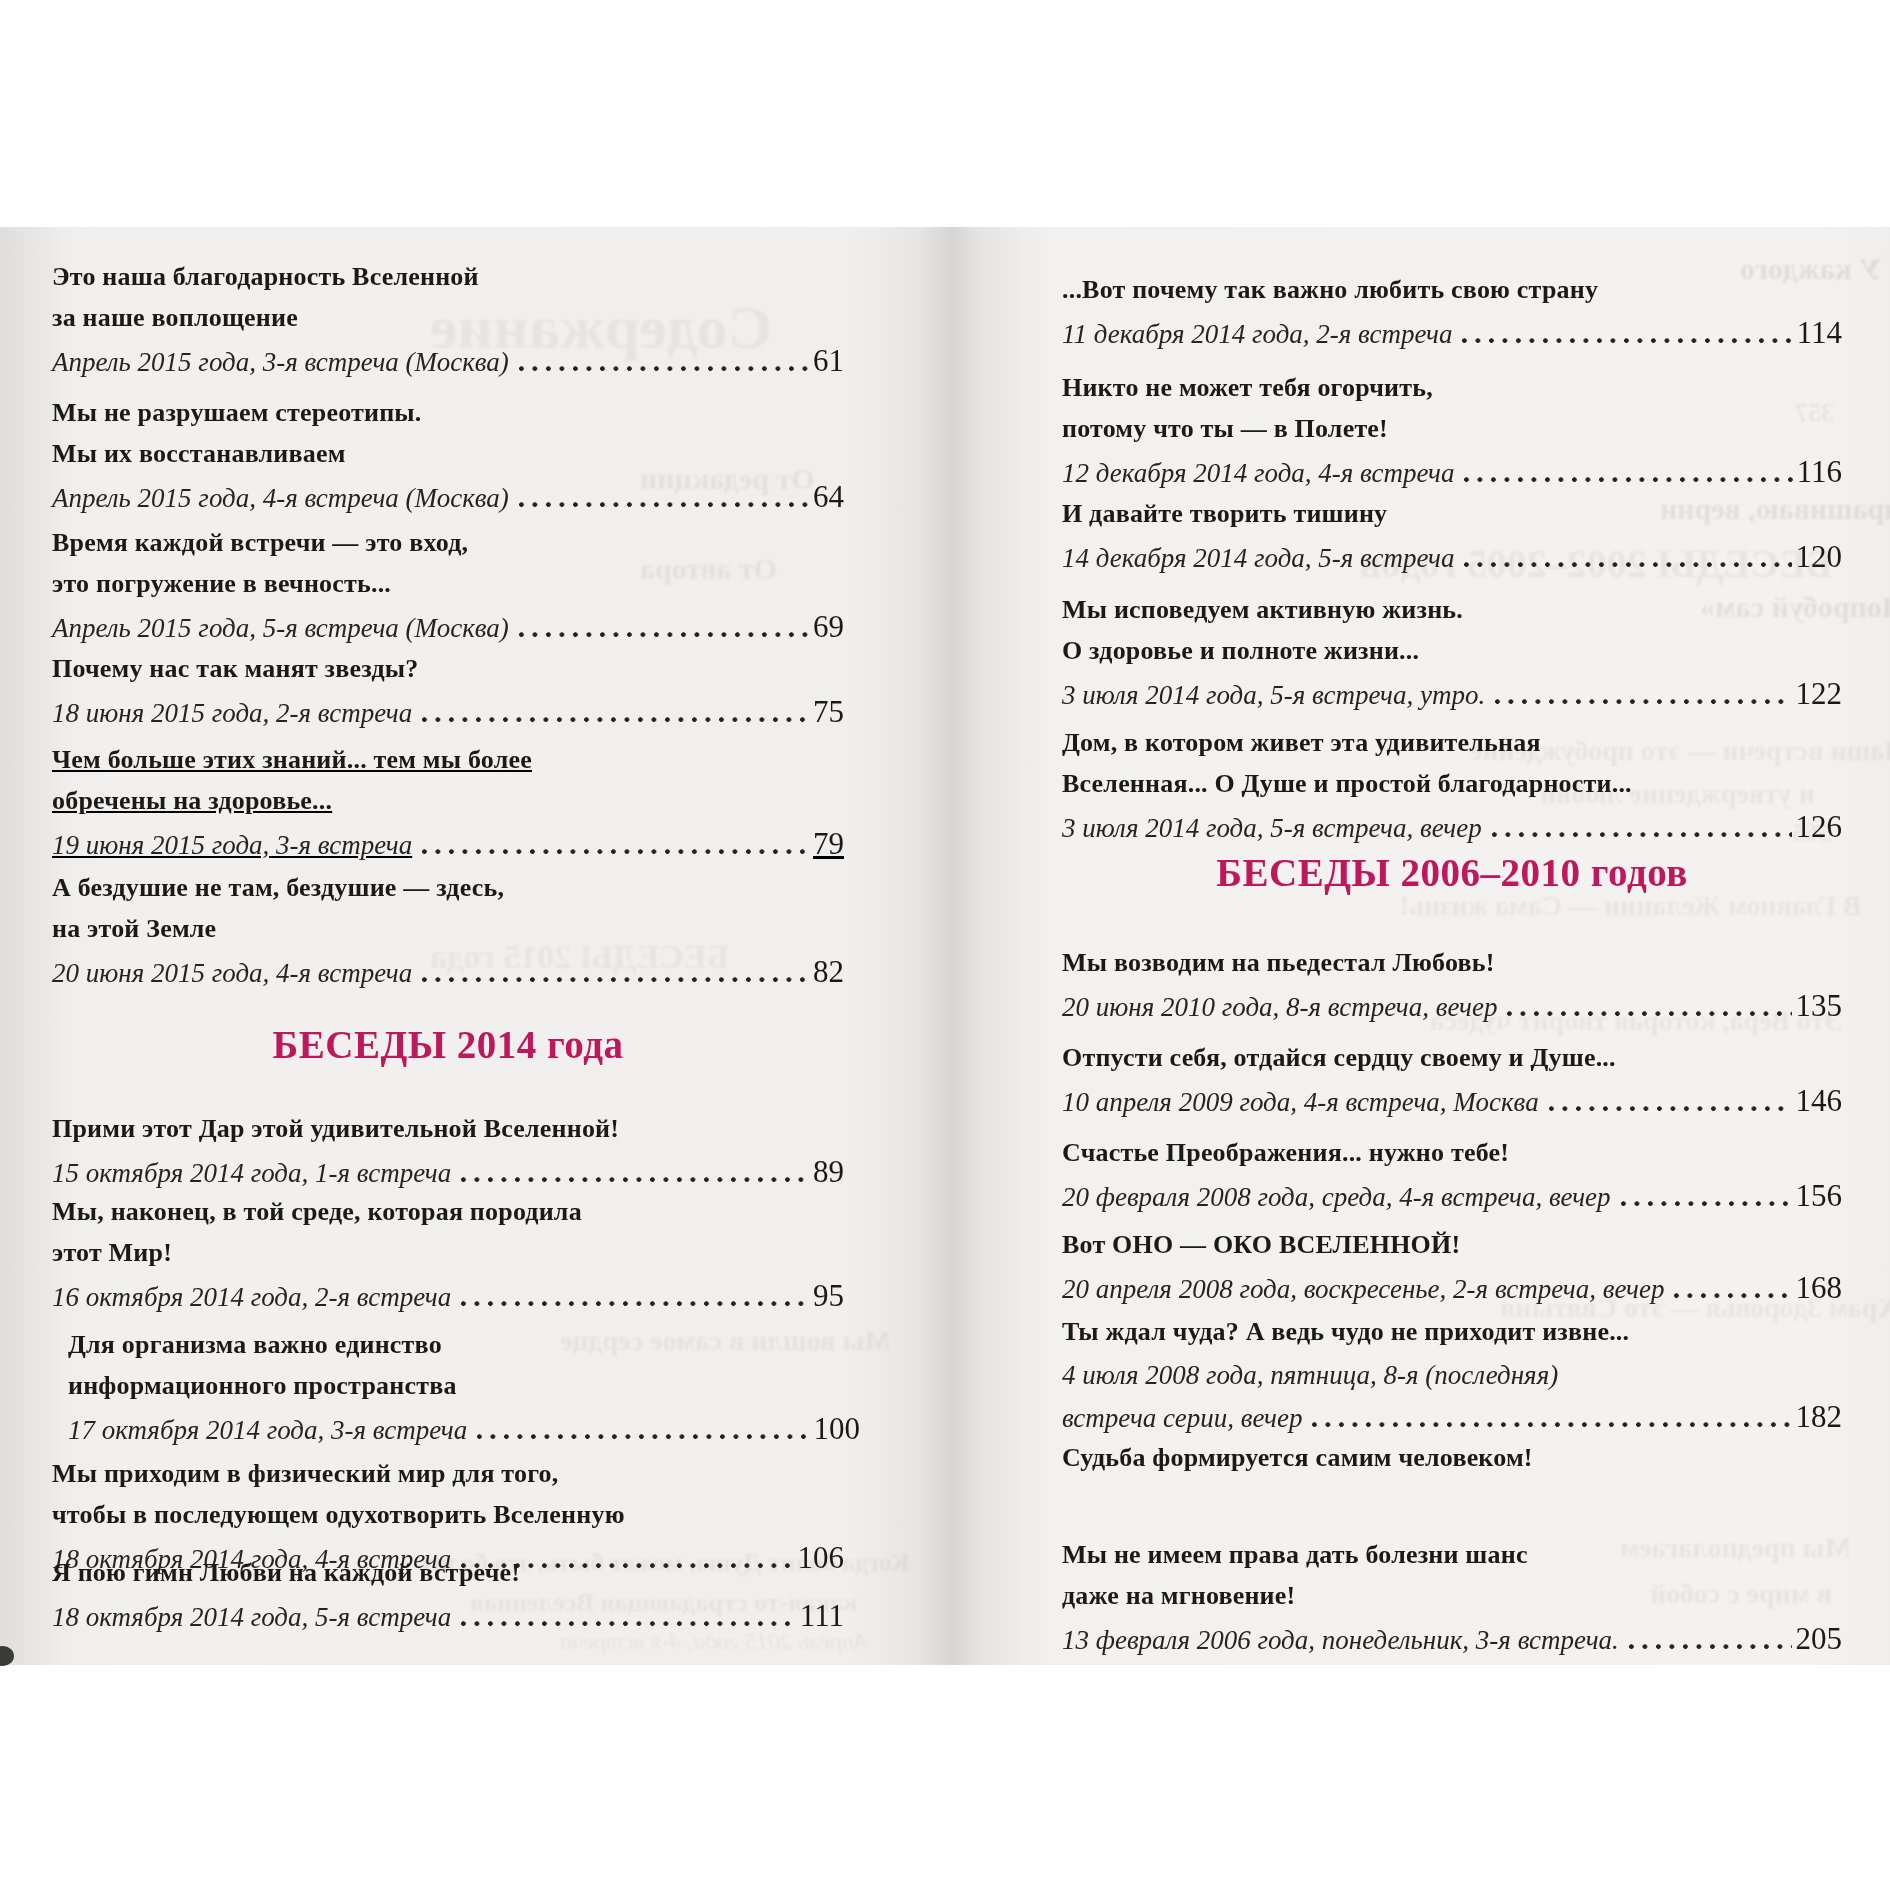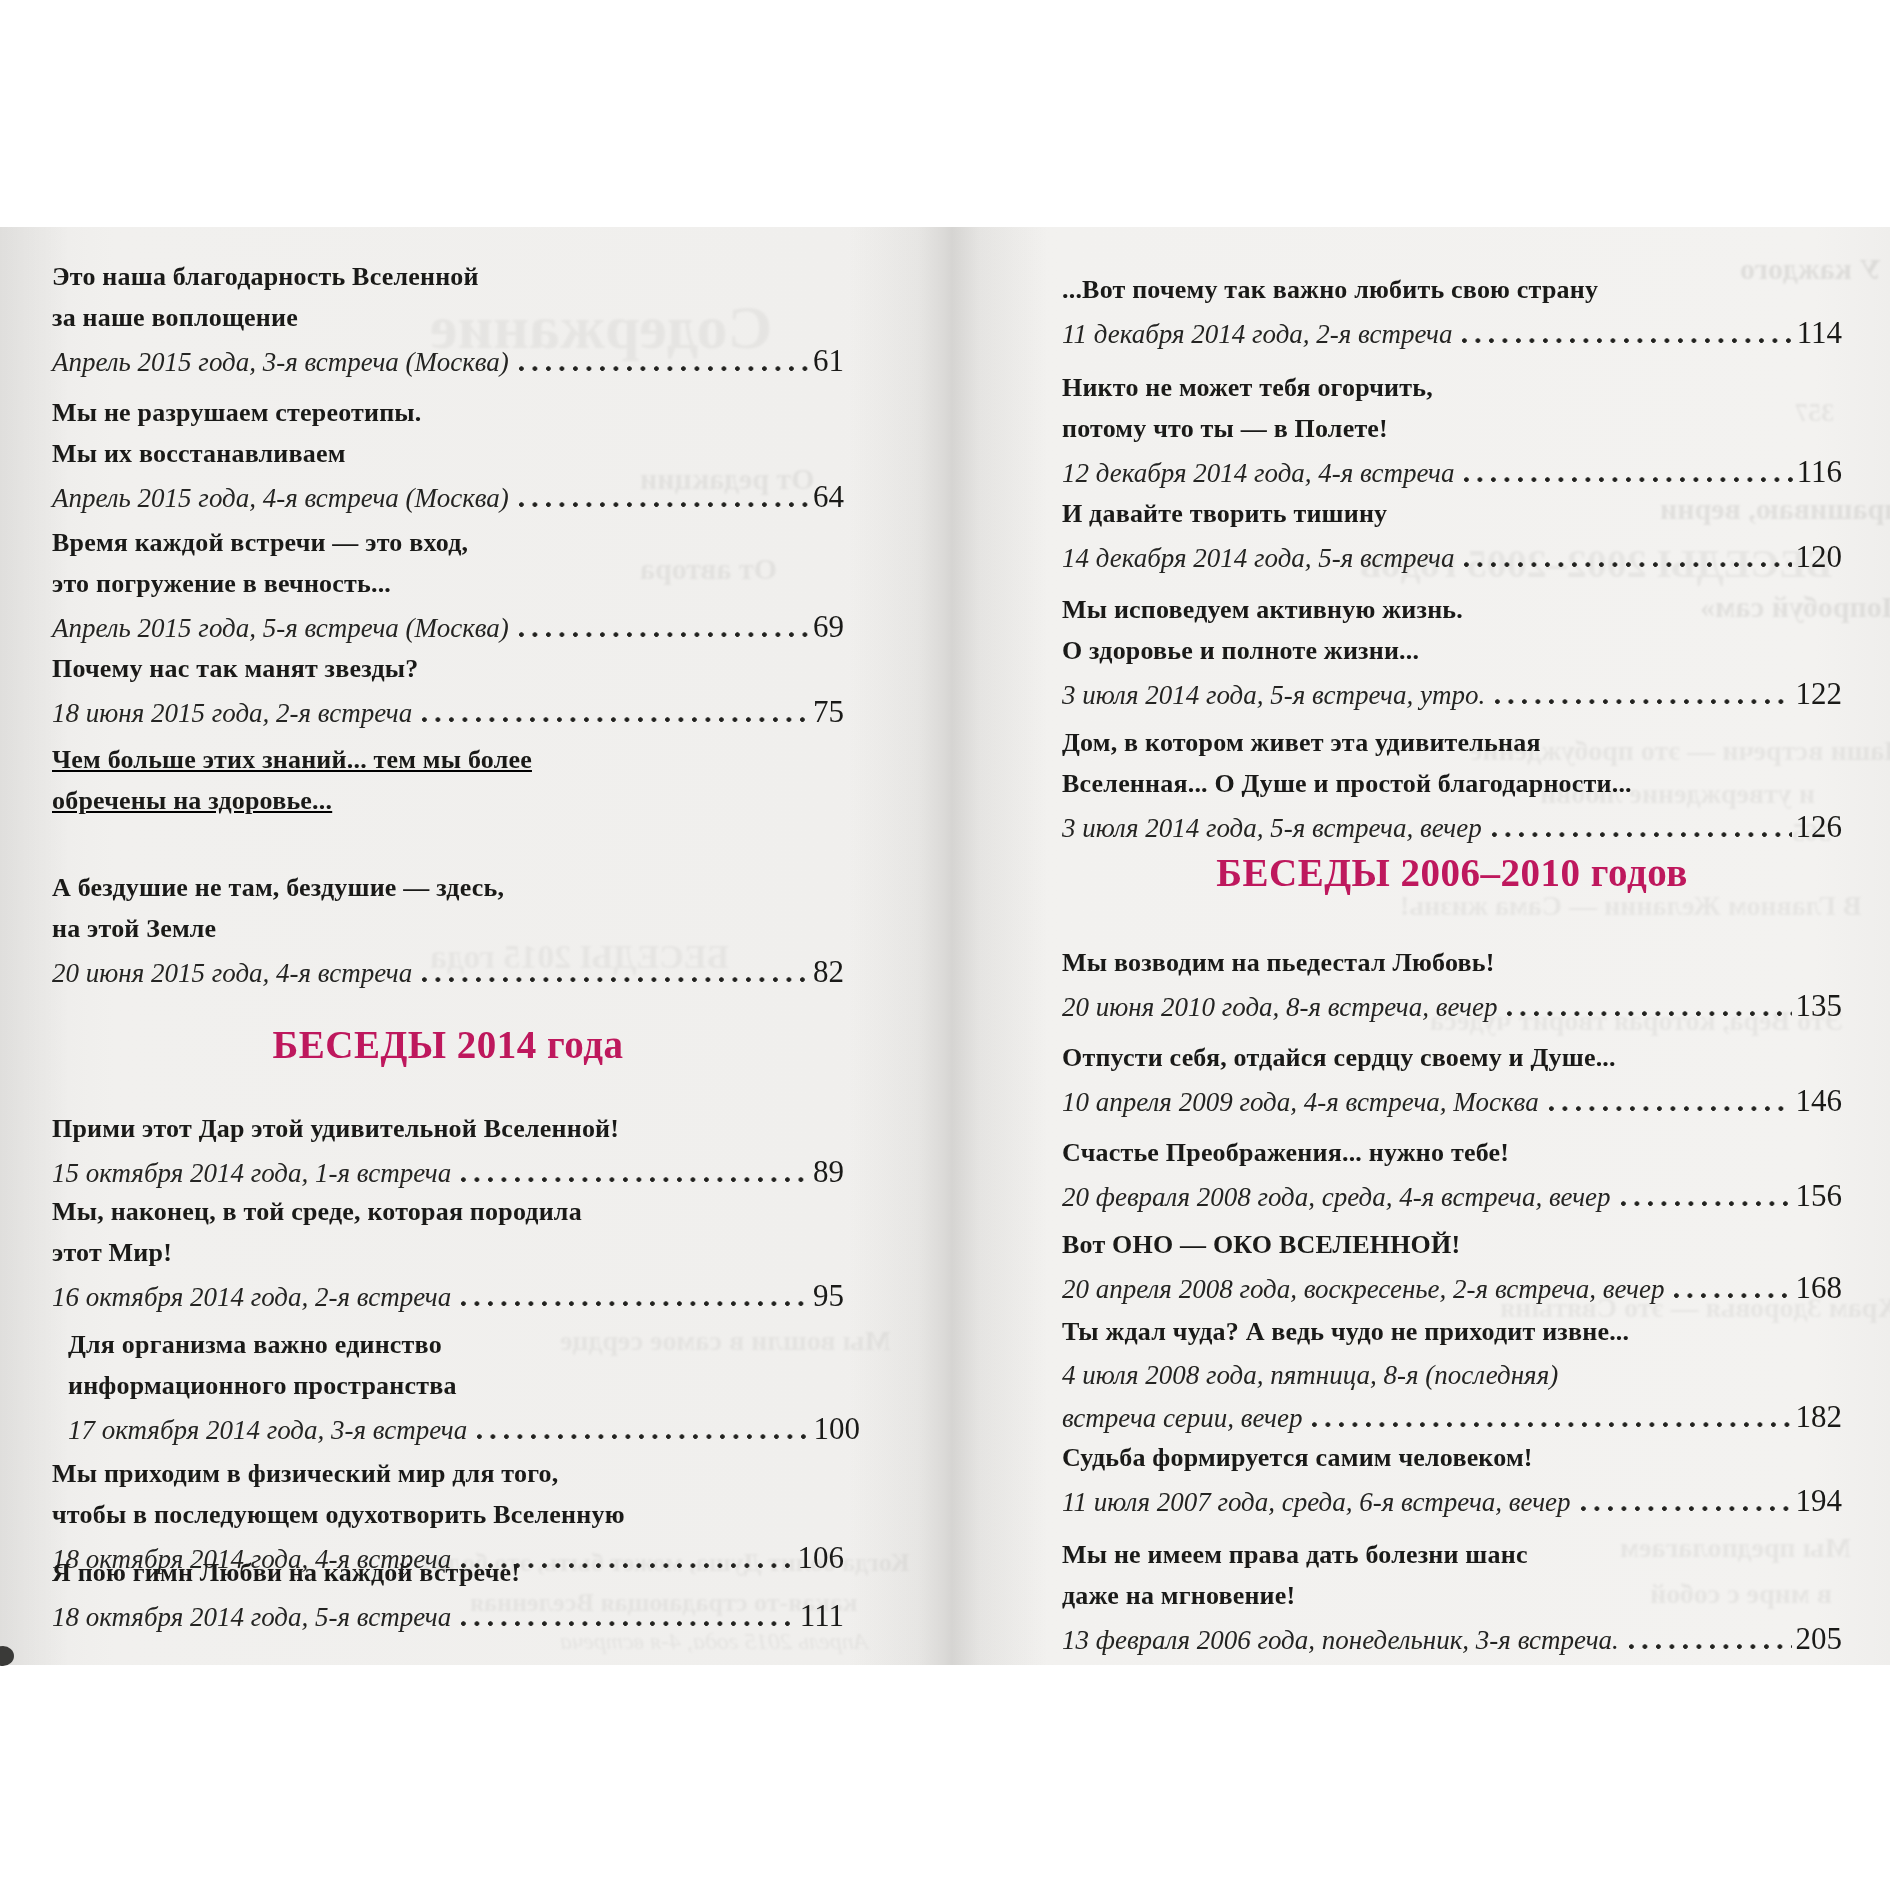--- a/index.html
+++ b/index.html
@@ -76,20 +76,25 @@
         <div class="t">Почему нас так манят звезды?</div>
         <div class="meta">
           <span class="pfx">18 июня 2015 года, 2-я встреча</span>
           <span class="dots"></span>
           <span class="pg">75</span>
         </div>
       </div>
       <div class="entry" style="left: 52px; top: 739px; width: 792px; text-decoration: underline;">
         <div class="t">Чем больше этих знаний... тем мы более</div>
         <div class="t">обречены на здоровье...</div>
+        <div class="meta">
+          <span class="pfx">19 июня 2015 года, 3-я встреча</span>
+          <span class="dots"></span>
+          <span class="pg">79</span>
+        </div>
       </div>
       <div class="entry" style="left: 52px; top: 867px; width: 792px;">
         <div class="t">А бездушие не там, бездушие — здесь,</div>
         <div class="t">на этой Земле</div>
         <div class="meta">
           <span class="pfx">20 июня 2015 года, 4-я встреча</span>
           <span class="dots"></span>
           <span class="pg">82</span>
         </div>
       </div>
@@ -230,25 +235,20 @@
         <div class="t">Ты ждал чуда? А ведь чудо не приходит извне...</div>
         <div class="d-prefix">4 июля 2008 года, пятница, 8-я (последняя)</div>
         <div class="meta">
           <span class="pfx">встреча серии, вечер</span>
           <span class="dots"></span>
           <span class="pg">182</span>
         </div>
       </div>
       <div class="entry" style="left: 1062px; top: 1437px; width: 780px;">
         <div class="t">Судьба формируется самим человеком!</div>
-        <div class="meta">
-          <span class="pfx">11 июля 2007 года, среда, 6-я встреча, вечер</span>
-          <span class="dots"></span>
-          <span class="pg">194</span>
-        </div>
       </div>
       <div class="entry" style="left: 1062px; top: 1534px; width: 780px;">
         <div class="t">Мы не имеем права дать болезни шанс</div>
         <div class="t">даже на мгновение!</div>
         <div class="meta">
           <span class="pfx">13 февраля 2006 года, понедельник, 3-я встреча.</span>
           <span class="dots"></span>
           <span class="pg">205</span>
         </div>
       </div>

